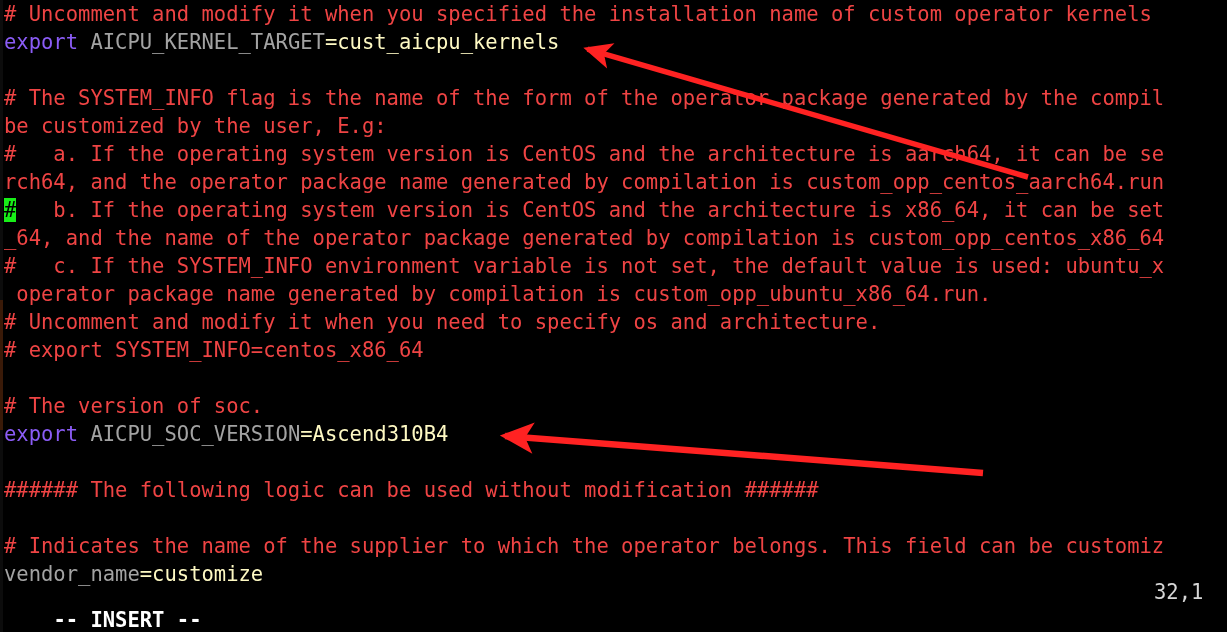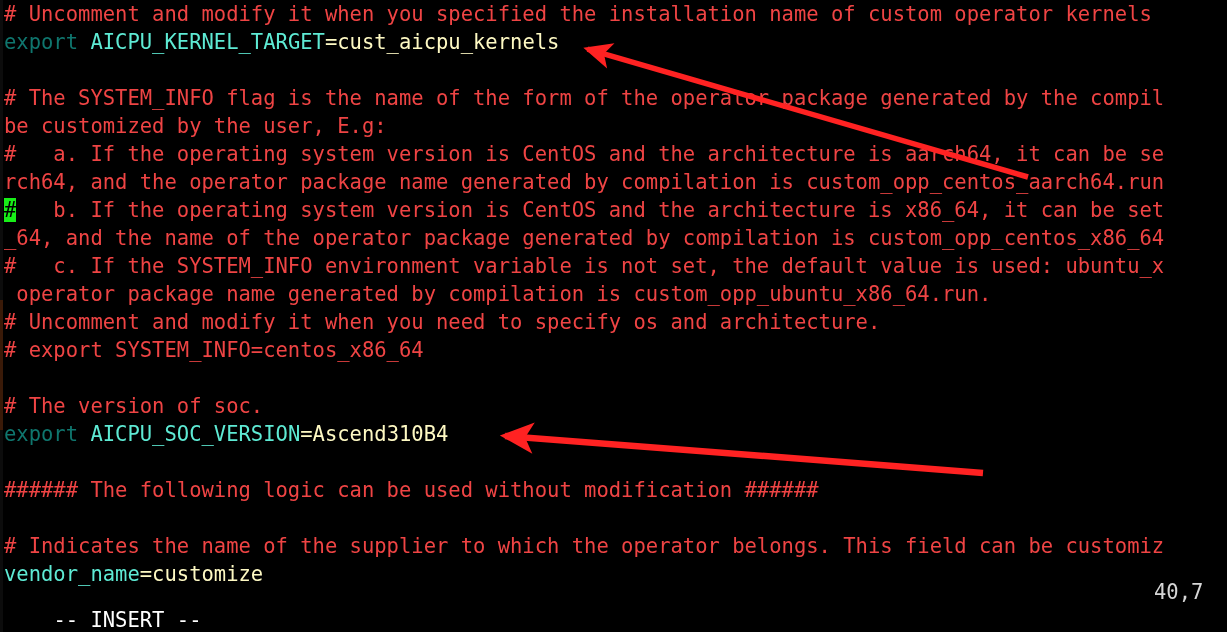--- a/index.html
+++ b/index.html
@@ -50,22 +50,22 @@
     font-family: "DejaVu Sans Mono", "Liberation Mono", monospace;
   }
 
   .line {
     height: 28px;
     white-space: pre;
     display: block;
   }
 
   .cmt   { color: #ef4444; }
-  .kw    { color: #0f766e; }
-  .var   { color: #5eead4; }
+  .kw    { color: #8b5cf6; }
+  .var   { color: #a3a3a3; }
   .val   { color: #fef9c3; }
   .plain { color: #d6d6d6; }
   .cursor {
     background: #18ef18;
     color: #000000;
   }
 
   #statusline {
     position: absolute;
     left: 4px;
@@ -75,21 +75,21 @@
     line-height: 28px;
     font-size: 20.5px;
     white-space: pre;
     font-family: "DejaVu Sans Mono", "Liberation Mono", monospace;
     color: #ffffff;
     font-weight: bold;
     z-index: 8;
   }
   #status-mode {
     color: #ffffff;
-    font-weight: normal;
+    font-weight: bold;
   }
   #status-pos {
     position: absolute;
     left: 1150px;
     top: 0;
     color: #d6d6d6;
     font-weight: normal;
   }
 
   #annotations {
@@ -104,21 +104,21 @@
 
 <div id="terminal">
 
   <div id="left-edge"></div>
   <div id="left-edge-accent"></div>
 
   <div id="buffer"><div class="line"><span class="cmt"># Uncomment and modify it when you specified the installation name of custom operator kernels</span></div><div class="line"><span class="kw">export</span><span class="plain"> </span><span class="var">AICPU_KERNEL_TARGET</span><span class="val">=cust_aicpu_kernels</span></div><div class="line">&nbsp;</div><div class="line"><span class="cmt"># The SYSTEM_INFO flag is the name of the form of the operator package generated by the compil</span></div><div class="line"><span class="cmt">be customized by the user, E.g:</span></div><div class="line"><span class="cmt">#   a. If the operating system version is CentOS and the architecture is aarch64, it can be se</span></div><div class="line"><span class="cmt">rch64, and the operator package name generated by compilation is custom_opp_centos_aarch64.run</span></div><div class="line"><span class="cursor">#</span><span class="cmt">   b. If the operating system version is CentOS and the architecture is x86_64, it can be set</span></div><div class="line"><span class="cmt">_64, and the name of the operator package generated by compilation is custom_opp_centos_x86_64</span></div><div class="line"><span class="cmt">#   c. If the SYSTEM_INFO environment variable is not set, the default value is used: ubuntu_x</span></div><div class="line"><span class="cmt"> operator package name generated by compilation is custom_opp_ubuntu_x86_64.run.</span></div><div class="line"><span class="cmt"># Uncomment and modify it when you need to specify os and architecture.</span></div><div class="line"><span class="cmt"># export SYSTEM_INFO=centos_x86_64</span></div><div class="line">&nbsp;</div><div class="line"><span class="cmt"># The version of soc.</span></div><div class="line"><span class="kw">export</span><span class="plain"> </span><span class="var">AICPU_SOC_VERSION</span><span class="val">=Ascend310B4</span></div><div class="line">&nbsp;</div><div class="line"><span class="cmt">###### The following logic can be used without modification ######</span></div><div class="line">&nbsp;</div><div class="line"><span class="cmt"># Indicates the name of the supplier to which the operator belongs. This field can be customiz</span></div><div class="line"><span class="var">vendor_name</span><span class="val">=customize</span></div></div>
 
   <div id="statusline">
     <span id="status-mode">-- INSERT --</span>
-    <span id="status-pos">40,7</span>
+    <span id="status-pos">32,1</span>
   </div>
 
   <svg id="annotations" width="1227" height="632" viewBox="0 0 1227 632">
     <defs>
       <marker id="ah1" markerWidth="6" markerHeight="6" refX="4.6" refY="3" orient="auto" markerUnits="strokeWidth">
         <path d="M5.4,3 L0.2,5.4 L1.5,3 L0.2,0.6 Z" fill="#ff2222"></path>
       </marker>
       <marker id="ah2" markerWidth="6" markerHeight="6" refX="4.6" refY="3" orient="auto" markerUnits="strokeWidth">
         <path d="M5.4,3 L0.2,5.4 L1.5,3 L0.2,0.6 Z" fill="#ff2222"></path>
       </marker>

